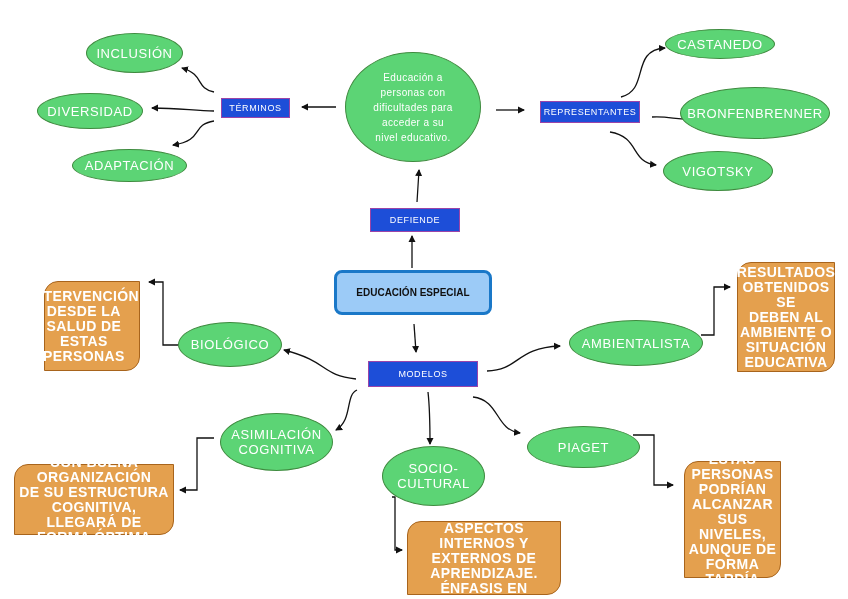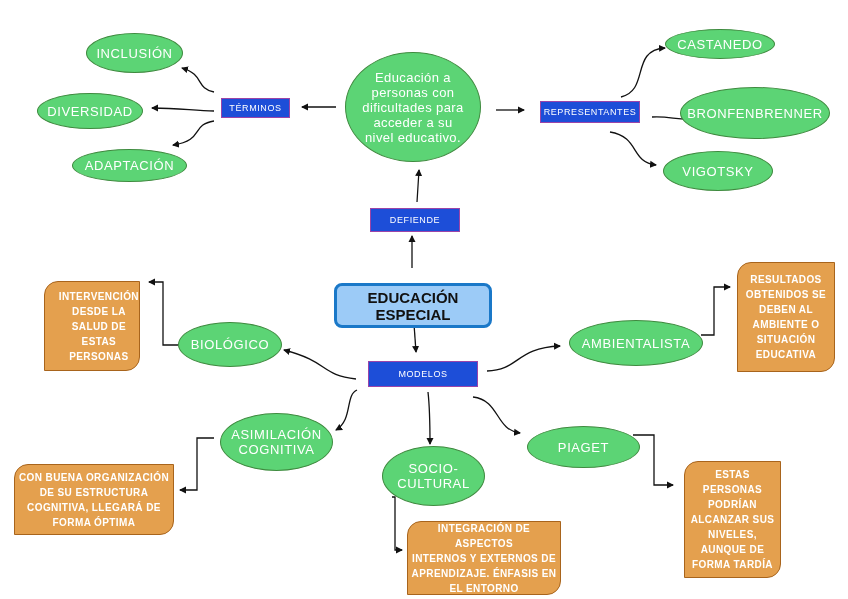--- a/index.html
+++ b/index.html
@@ -1,24 +1,24 @@
 <!DOCTYPE html>
 <html><head>
 <meta charset="utf-8">
 <style>
   html, body { margin:0; padding:0; background:#ffffff; }
   body { width:848px; height:599px; position:relative; overflow:hidden; font-family:"Liberation Sans", sans-serif; }
   #edges { position:absolute; left:0; top:0; width:848px; height:599px; }
   .node { position:absolute; box-sizing:border-box; display:flex; align-items:center; justify-content:center; text-align:center; }
   .ell { background:#5cd475; border:1.5px solid #3f8a3f; border-radius:50%; color:#ffffff; font-size:13px; letter-spacing:0.6px; line-height:15px; }
   .pink { background:#1d4ed8; border:1.5px solid #9b44a8; color:#ffffff; font-size:9px; letter-spacing:0.6px; }
-  .orange { background:#e4a04e; border:1.5px solid #a8641c; color:#ffffff; font-size:10px; letter-spacing:0.4px; line-height:15px; border-radius:14px 0 14px 0; font-weight:bold; }
-  .blue { background:#9ccbf7; border:3px solid #1a78c8; border-radius:8px; color:#111; font-size:15px; font-weight:bold;margin-top:13px; }
+  .orange { background:#e4a04e; border:1.5px solid #a8641c; color:#ffffff; font-size:14px; letter-spacing:0.4px; line-height:15px; border-radius:14px 0 14px 0; font-weight:bold; }
+  .blue { background:#9ccbf7; border:3px solid #1a78c8; border-radius:8px; color:#111; font-size:10px; font-weight:bold; }
   .node span { display:block; white-space:pre-line; }
-  .main-circle { font-size:13px; line-height:15px; letter-spacing:0.4px; }
+  .main-circle { font-size:10px; line-height:15px; letter-spacing:0.4px; }
 </style>
 </head>
 <body>
 
 <svg id="edges" viewBox="0 0 848 599">
   <defs>
     <marker id="ah" markerWidth="8" markerHeight="8" refX="6" refY="4" orient="auto" markerUnits="userSpaceOnUse">
       <path d="M0,0.5 L7,4 L0,7.5 Z" fill="#111"></path>
     </marker>
   </defs>

